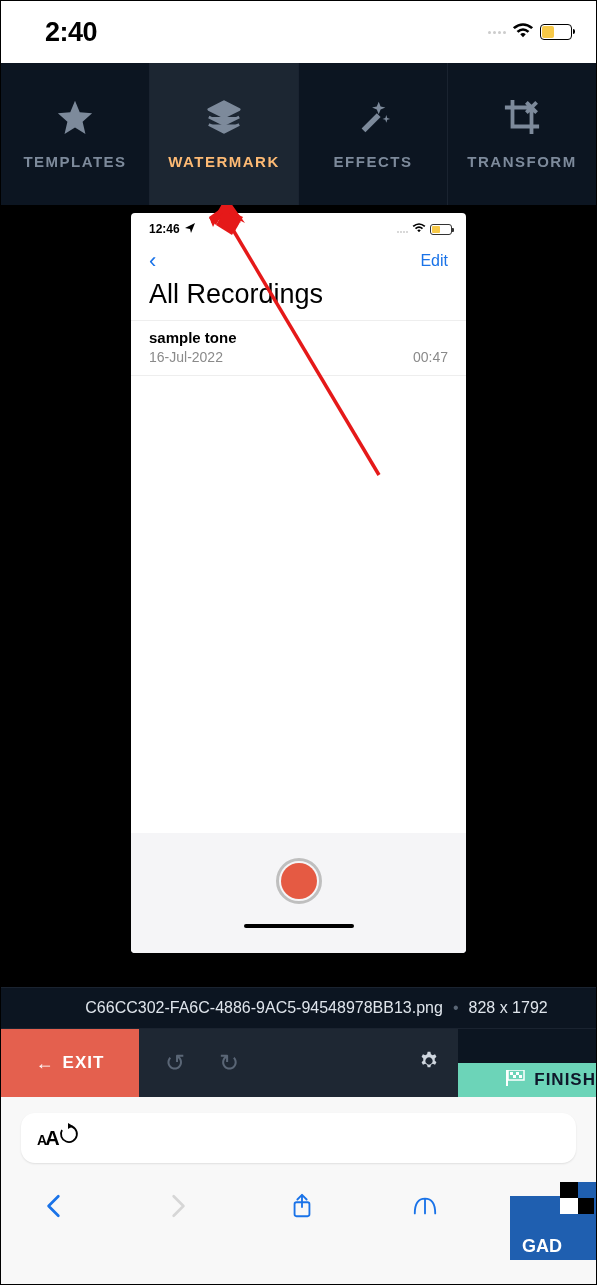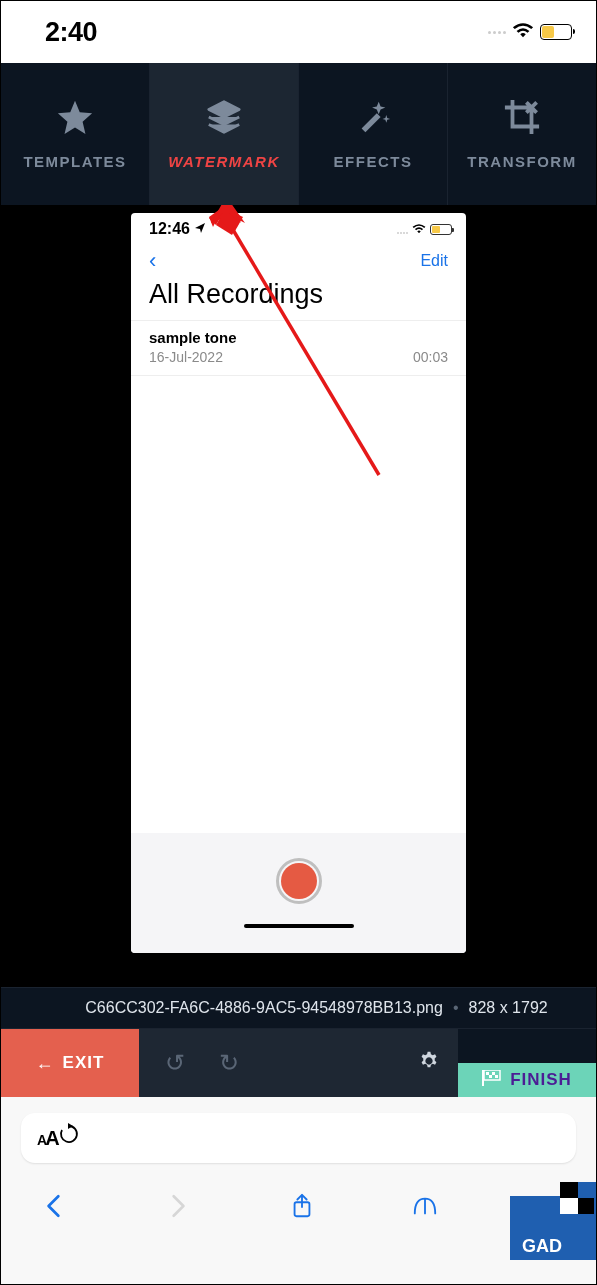--- a/index.html
+++ b/index.html
@@ -15,31 +15,31 @@
     .bat-outer { width:32px; height:16px; border:1.5px solid #000; border-radius:4px; position:relative; }
     .bat-outer::after { content:""; position:absolute; right:-4px; top:4px; width:2.5px; height:5px; background:#000; border-radius:0 2px 2px 0; }
     .bat-fill-outer { position:absolute; left:1px; top:1px; bottom:1px; width:40%; background:#f7c948; border-radius:2px; }
 
     
     .app { background:#0c1521; }
 
     
     .tabs { display:flex; height:142px; }
     .tab { flex:1; display:flex; flex-direction:column; align-items:center; justify-content:center; gap:14px; color:#7d8a9b; font-size:15px; font-weight:600; letter-spacing:1.5px; cursor:pointer; }
-    .tab.active { background:#1c2632; color:#ef4444;font-style:italic; }
+    .tab.active { background:#1c2632; color:#fdba74; }
     .tab + .tab { border-left:1px solid #1a2330; }
     .tab svg { width:38px; height:38px; }
 
     
     .canvas-wrap { background:#000; height:782px; display:flex; align-items:flex-start; justify-content:center; padding-top:8px; position:relative; }
 
     .inner-shot { width:335px; height:740px; background:#fff; border-radius:4px; position:relative; overflow:hidden; display:flex; flex-direction:column; }
 
     
-    .inner-status { height:32px; display:flex; align-items:center; justify-content:space-between; padding:0 14px 0 18px; font-size:16px; font-weight:600;gap:44px; }
+    .inner-status { height:32px; display:flex; align-items:center; justify-content:space-between; padding:0 14px 0 18px; font-size:12px; font-weight:600;gap:44px; }
     .inner-left { display:flex; align-items:center; gap:4px; }
     .inner-right { display:flex; align-items:center; gap:4px; }
     .inner-dots span { width:2px; height:2px; background:#ccc; border-radius:50%; display:inline-block; margin-left:1px; }
     .wifi-inner svg { width:14px; height:11px; }
     .bat-inner { width:22px; height:11px; border:1px solid #333; border-radius:3px; position:relative; }
     .bat-inner::after { content:""; position:absolute; right:-3px; top:3px; width:2px; height:4px; background:#333; border-radius:0 1px 1px 0; }
     .bat-fill-inner { position:absolute; left:1px; top:1px; bottom:1px; width:40%; background:#f7c948; border-radius:1px; }
 
     .inner-nav { height:32px; display:flex; align-items:center; justify-content:space-between; padding:0 18px; }
     .chev-back { color:#1a73e8; font-size:22px; font-weight:400; }
@@ -65,21 +65,21 @@
     
     .action-bar { display:flex; height:68px; }
     .exit-btn { background:#e4604e; color:#fff; display:flex; align-items:center; justify-content:center; gap:8px; width:138px; font-size:17px; font-weight:700; letter-spacing:1px; }
     .exit-btn .arr { font-size:18px; }
     .middle-act { flex:1; background:#1e2733; display:flex; align-items:center; }
     .undo, .redo { width:44px; text-align:center; color:#5a6676; font-size:24px; }
     .undo { margin-left:14px; }
     .redo { margin-left:10px; }
     .gear { margin-left:auto; margin-right:18px; color:#cfd6df; }
     .gear svg { width:22px; height:22px; }
-    .finish-btn { width:138px; background:#6cd4b8; color:#4c1d95; display:flex; align-items:center; justify-content:center; gap:8px; font-size:17px; font-weight:700; letter-spacing:1px;margin-top:34px; }
+    .finish-btn { width:138px; background:#6cd4b8; color:#0f172a; display:flex; align-items:center; justify-content:flex-end; gap:8px; font-size:17px; font-weight:700; letter-spacing:1px;margin-top:34px; }
     .finish-btn svg { width:20px; height:16px; }
 
     
     .safari { background:#f8f8f8; padding-top:8px; height:190px; }
     .url-bar { margin:8px 20px 0; height:50px; background:#fff; border-radius:14px; box-shadow:0 1px 2px rgba(0,0,0,0.1); display:flex; align-items:center; padding:0 16px; }
     .aa { letter-spacing:-2px; font-weight:600; font-size:20px; }
     .aa span:first-child{font-size:14px;}
     .url-text { flex:1; text-align:center; font-size:20px; color:#000; display:flex; align-items:center; justify-content:center; gap:6px; }
     .lock svg { width:12px; height:15px; }
     .reload { font-size:24px; }
@@ -184,21 +184,21 @@
         <span class="edit-link">Edit</span>
       </div>
 
       <div class="inner-title">All Recordings</div>
       <div class="divider"></div>
 
       <div class="rec-item">
         <div class="rec-name">sample tone</div>
         <div class="rec-row2">
           <span>16-Jul-2022</span>
-          <span>00:03</span>
+          <span>00:47</span>
         </div>
       </div>
 
       <div class="inner-body"></div>
 
       <div class="inner-controls">
         <div class="rec-btn">
           <div class="rec-btn-inner"></div>
         </div>
         <div class="home-ind"></div>

